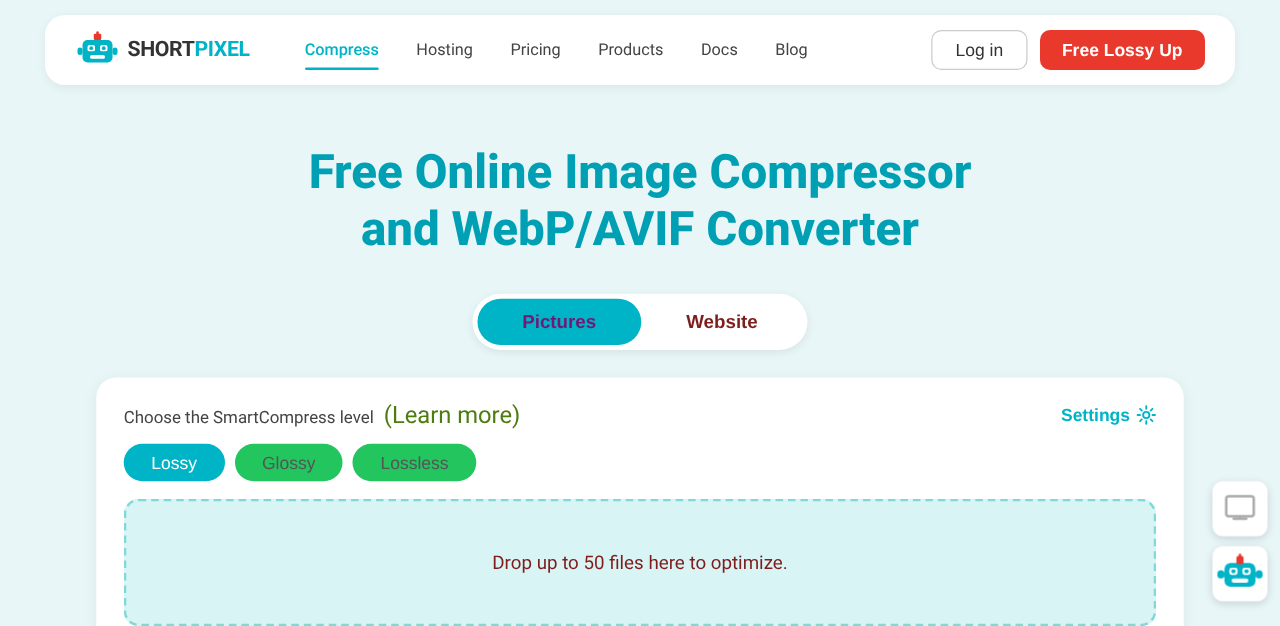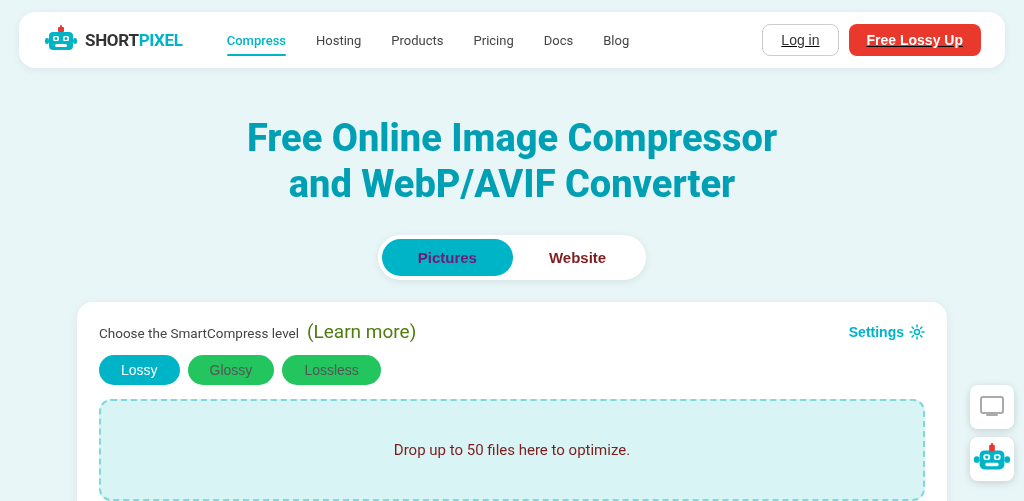--- a/index.html
+++ b/index.html
@@ -6,21 +6,21 @@
     body {
       font-family: -apple-system, BlinkMacSystemFont, 'Segoe UI', Roboto, sans-serif;
       background: #e8f6f8;
       min-height: 501px;
       width: 1024px;
       overflow: hidden;
     }
 
     
     .nav-wrapper {
-      padding: 12px 19px;
+      padding: 12px 36px;
     }
     .nav {
       background: #fff;
       border-radius: 16px;
       display: flex;
       align-items: center;
       padding: 10px 24px;
       box-shadow: 0 2px 8px rgba(0,0,0,0.06);
     }
     .nav-logo {
@@ -69,21 +69,20 @@
       right: 14px;
       height: 2px;
       background: #00b4c8;
       border-radius: 1px;
     }
 
     .nav-actions {
       display: flex;
       align-items: center;
       gap: 10px;
-      text-decoration: underline;
     }
     .btn-login {
       padding: 7px 18px;
       border: 1.5px solid #ccc;
       border-radius: 8px;
       background: #fff;
       color: #333;
       font-size: 14px;
       font-weight: 500;
       cursor: pointer;
@@ -257,22 +256,22 @@
         <circle cx="23" cy="16.5" r="1.5" fill="#00b4c8"></circle>
       </svg>
       <span class="logo-text">
         <span class="logo-short">SHORT</span><span class="logo-pixel">PIXEL</span>
       </span>
     </a>
 
     <div class="nav-links">
       <a class="nav-link active" href="#">Compress</a>
       <a class="nav-link" href="#">Hosting</a>
+      <a class="nav-link" href="#">Pricing</a>
       <a class="nav-link" href="#">Products</a>
-      <a class="nav-link" href="#">Pricing</a>
       <a class="nav-link" href="#">Docs</a>
       <a class="nav-link" href="#">Blog</a>
     </div>
 
     <div class="nav-actions">
       <button class="btn-login">Log in</button>
       <button class="btn-signup">Free Lossy Up</button>
     </div>
   </nav>
 </div>

